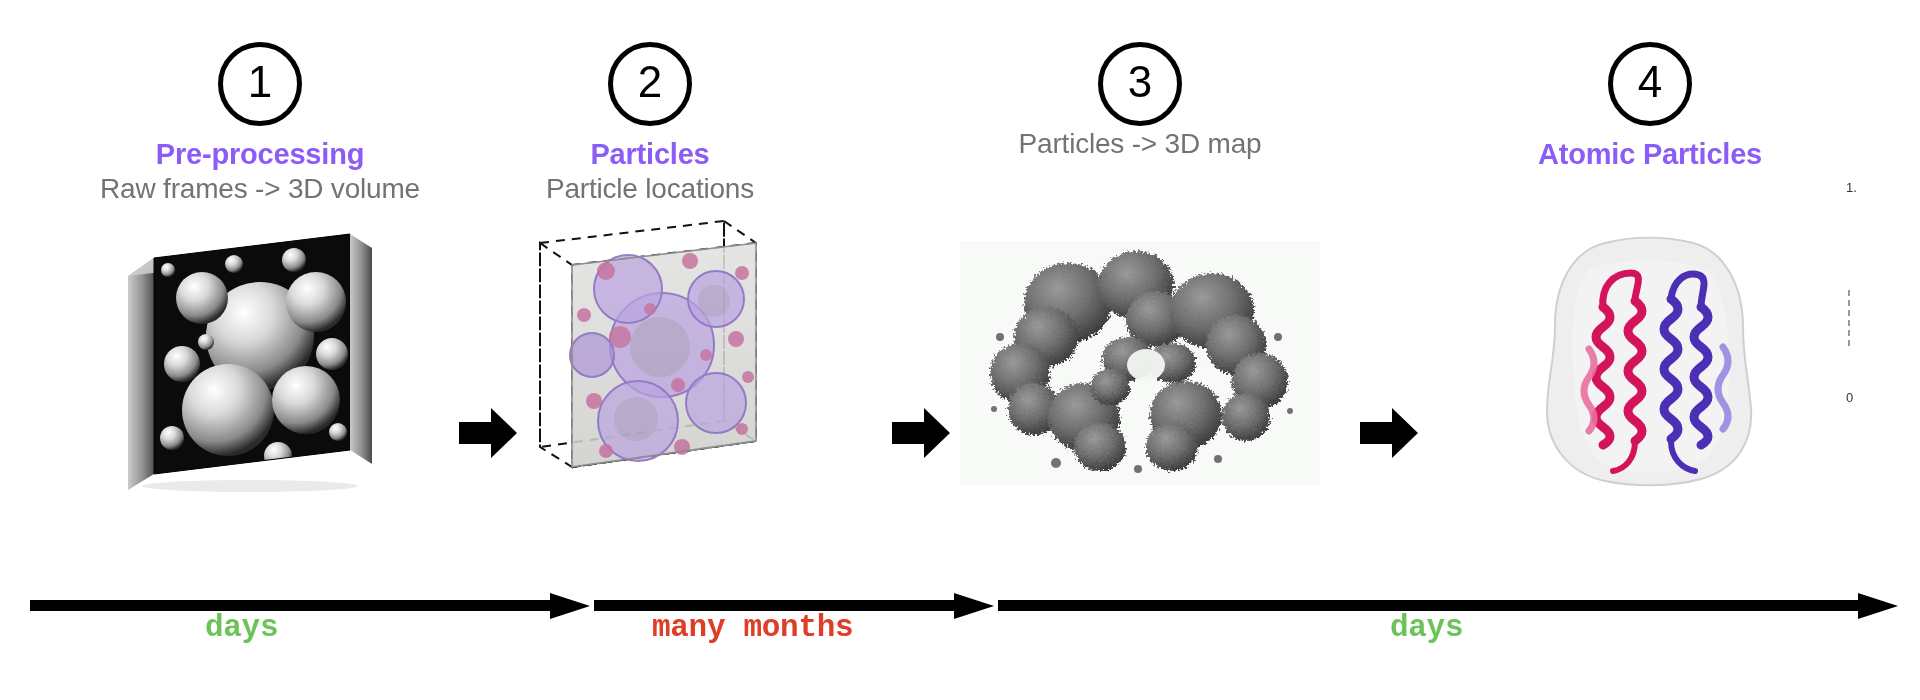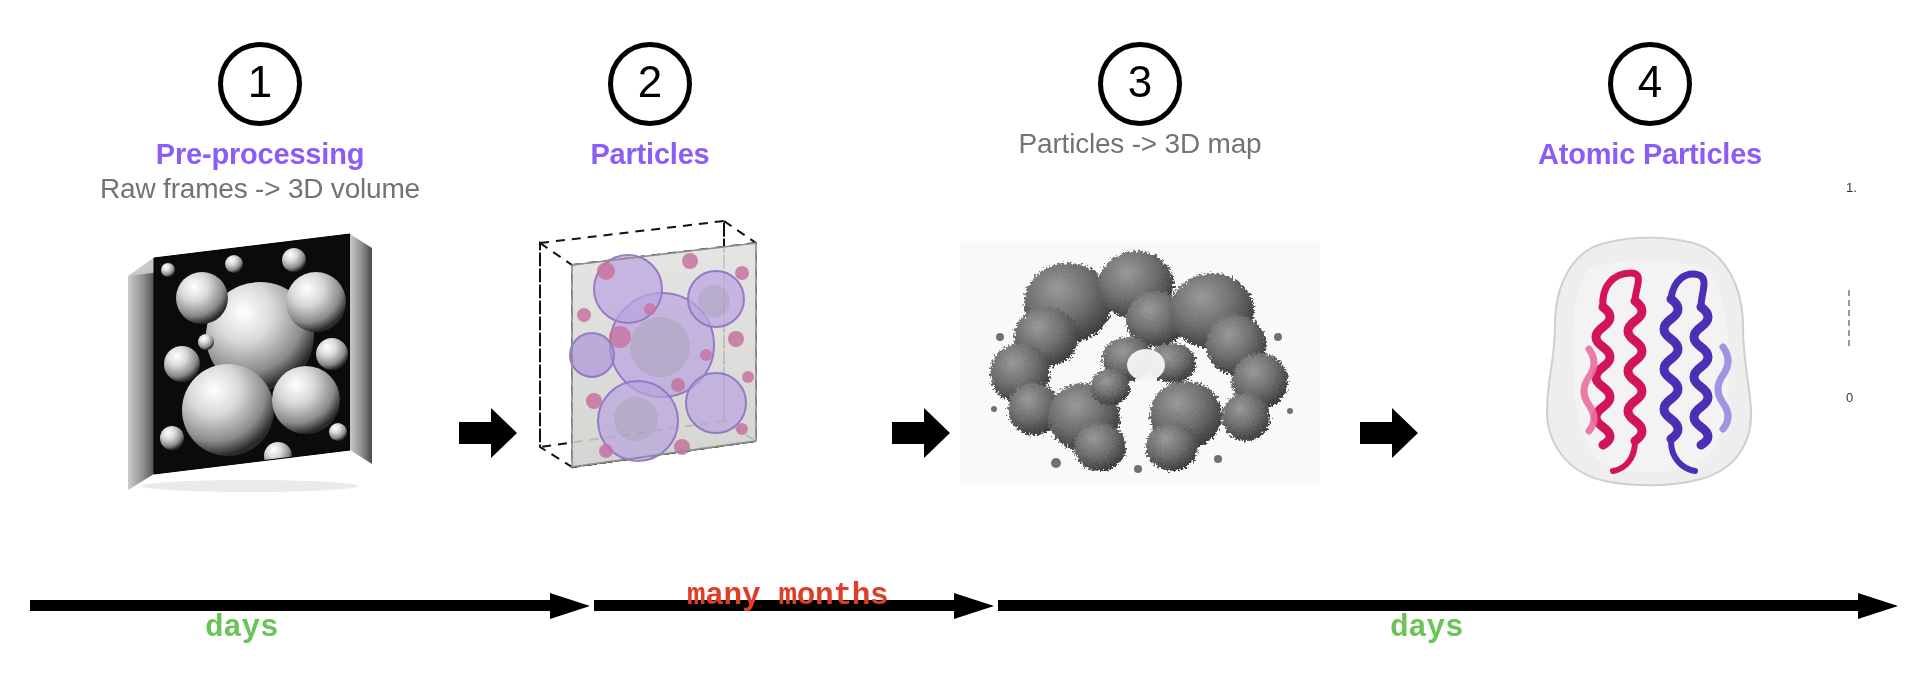--- a/index.html
+++ b/index.html
@@ -168,20 +168,21 @@
       <polygon points="4,22 36,22 36,8 62,33 36,58 36,44 4,44" fill="#000"></polygon>
     </svg>
   </div>
 
   <div class="step" style="left:440px; width:420px;">
     <div class="step-head">
       <div class="badge" style="margin-top:42px;">
         <span>2</span>
       </div>
       <div class="step-title">Particles</div>
+      <div class="step-sub">Particle locations</div>
     </div>
     <div class="step-figure" style="top:218px; height:280px;">
       <svg width="280" height="286" viewBox="0 0 280 286">
         <defs>
           <linearGradient id="glassFace" x1="0" y1="0" x2="0" y2="1">
             <stop offset="0%" stop-color="#e2e2e0"></stop>
             <stop offset="100%" stop-color="#cfcfcc"></stop>
           </linearGradient>
         </defs>
 
@@ -356,21 +357,21 @@
     </svg>
   </div>
   <div class="tl-label" style="left:205px; top:610px; color:#6cc35a;">days</div>
 
   <div class="timeline-seg" style="left:594px; top:592px; width:400px;">
     <svg width="400" height="30" viewBox="0 0 400 30">
       <rect x="0" y="8" width="364" height="11" fill="#000"></rect>
       <polygon points="360,1 400,14 360,27" fill="#000"></polygon>
     </svg>
   </div>
-  <div class="tl-label" style="left:652px; top:578px; color:#e03d28;margin-left:35px;">many months</div>
+  <div class="tl-label" style="left:652px; top:610px; color:#e03d28;">many months</div>
 
   <div class="timeline-seg" style="left:998px; top:592px; width:900px;">
     <svg width="900" height="30" viewBox="0 0 900 30">
       <rect x="0" y="8" width="864" height="11" fill="#000"></rect>
       <polygon points="860,1 900,14 860,27" fill="#000"></polygon>
     </svg>
   </div>
   <div class="tl-label" style="left:1390px; top:610px; color:#6cc35a;">days</div>
 
 </div>

